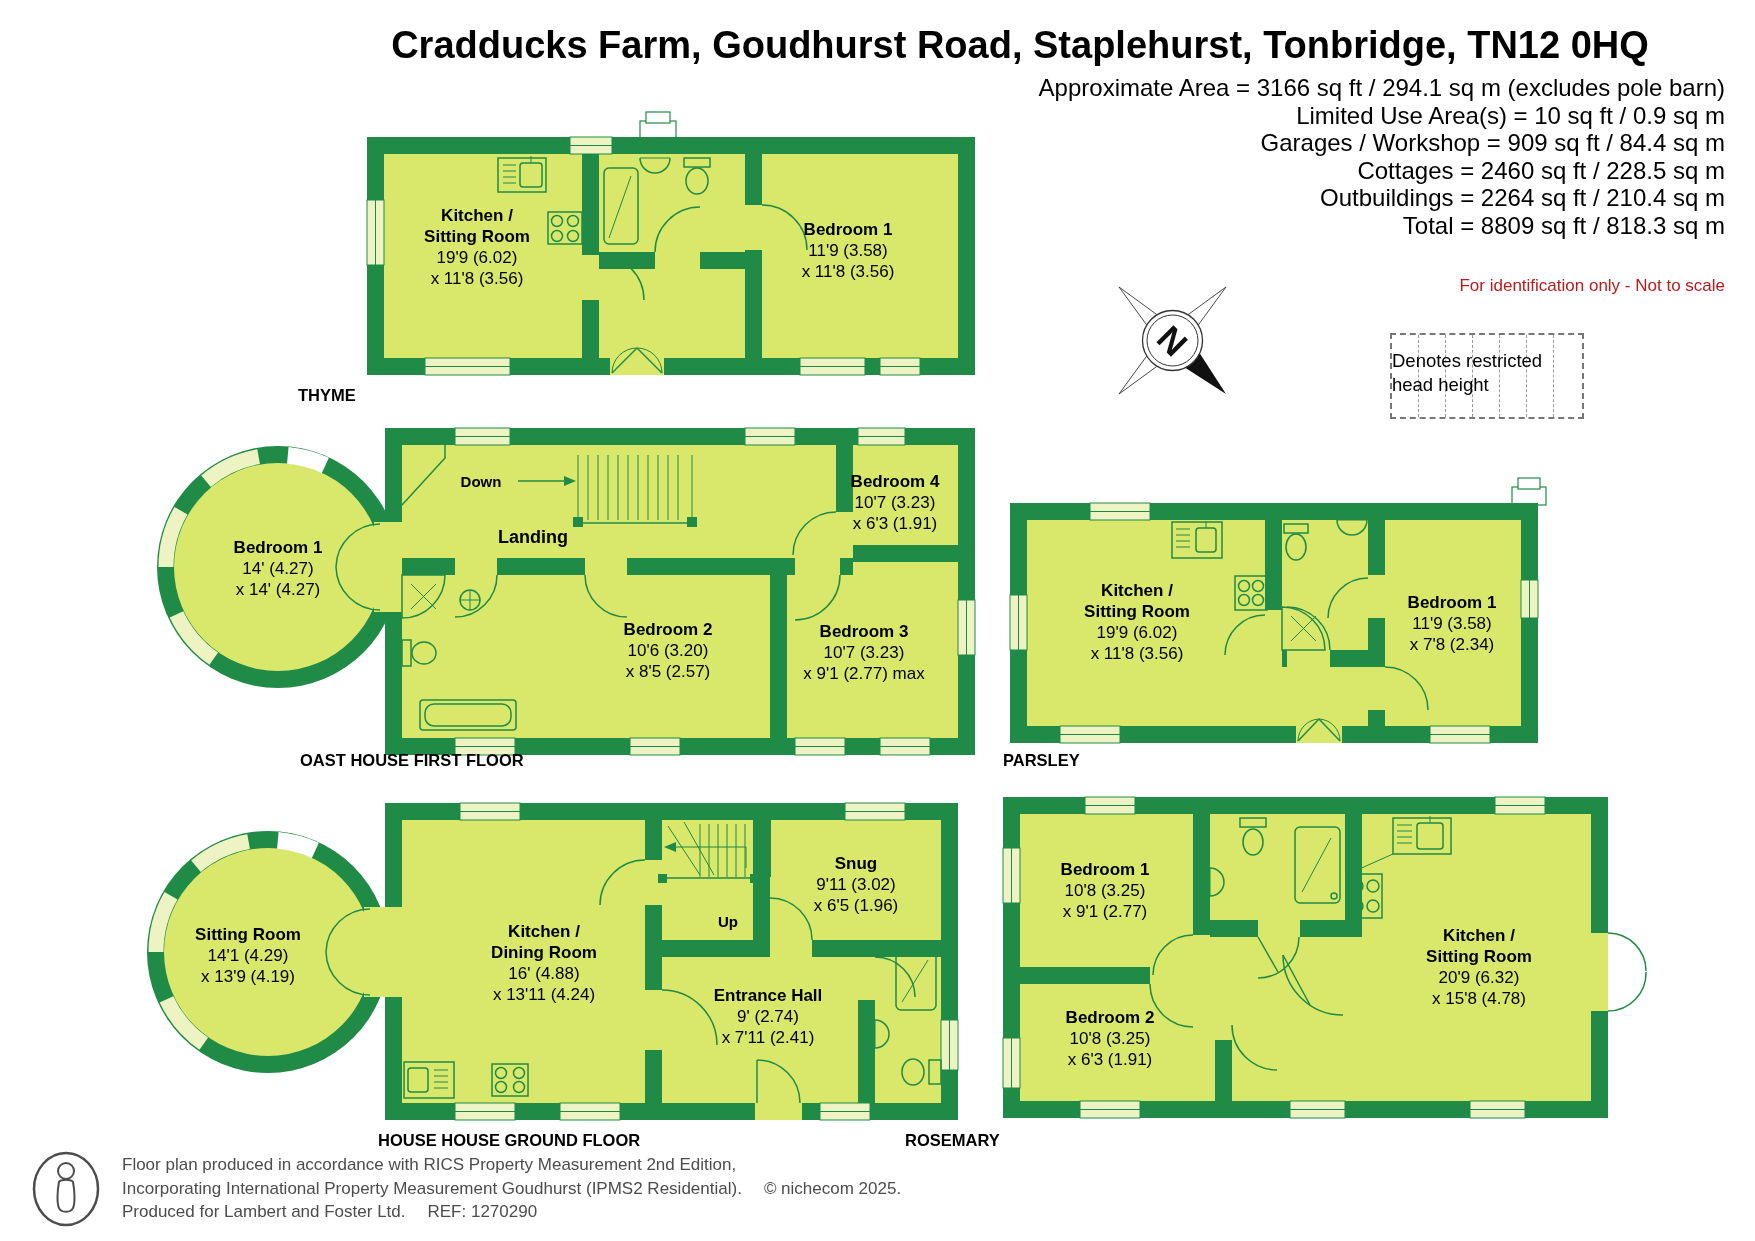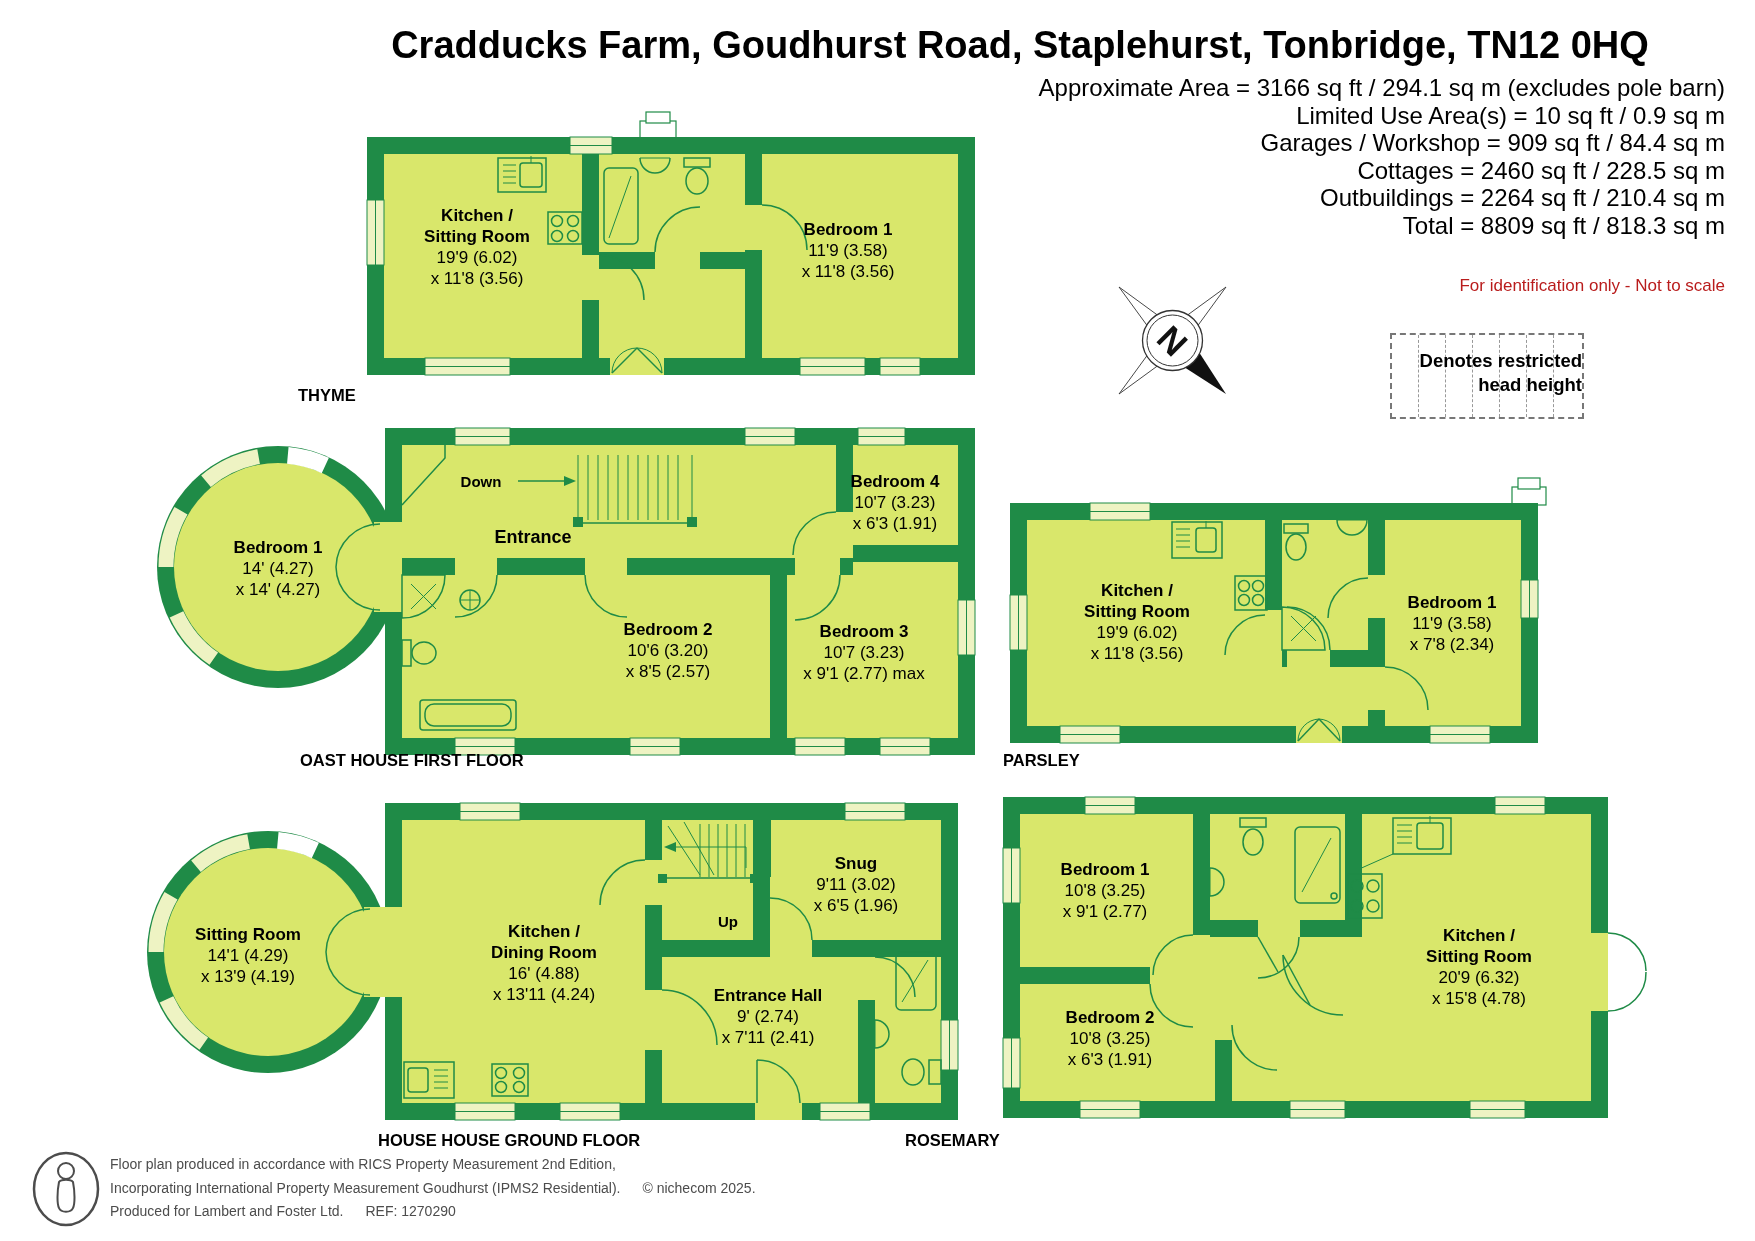--- a/index.html
+++ b/index.html
@@ -27,23 +27,23 @@
   .plan-name{position:absolute;font-size:16.5px;font-weight:bold;white-space:nowrap;}
   .room-label{position:absolute;transform:translate(-50%,-50%);text-align:center;
               font-size:17px;line-height:21px;white-space:nowrap;}
   .room-label .rn{display:block;font-weight:bold;}
   .room-label .rd{display:block;}
   .annot{position:absolute;transform:translate(-50%,-50%);font-size:15px;font-weight:bold;white-space:nowrap;}
   .annot.big{font-size:18px;}
   .legend{position:absolute;left:1390px;top:333px;width:194px;height:86px;
           border:2px dashed #777;box-sizing:border-box;}
   .legend .vline{position:absolute;top:0;bottom:0;width:0;border-left:1.5px dashed #999;}
-  .legend .ltext{position:absolute;left:0;right:0;top:14px;text-align:right;
-                 font-size:18.5px;font-weight:bold;line-height:24px;}
-  .footer-text{position:absolute;left:110px;top:1153px;font-size:14px;line-height:23.5px;
+  .legend .ltext{position:absolute;left:0;right:0;top:14px;text-align:left;
+                 font-size:18.5px;font-weight:normal;line-height:24px;}
+  .footer-text{position:absolute;left:122px;top:1153px;font-size:17px;line-height:23.5px;
                color:var(--footer_text);}
   .footer-text .frow{display:block;}
   .footer-text .sp{margin-left:22px;}
 </style>
 </head>
 <body>
 
 <div id="canvas">
 
   <svg width="1755" height="1241" viewBox="0 0 1755 1241">
@@ -452,21 +452,21 @@
     <span class="rn">Bedroom 1</span>
     <span class="rd">11'9 (3.58)</span>
     <span class="rd">x 11'8 (3.56)</span>
   </div>
 
   <div class="room-label" style="left:278px;top:568px;">
     <span class="rn">Bedroom 1</span>
     <span class="rd">14' (4.27)</span>
     <span class="rd">x 14' (4.27)</span>
   </div>
-  <div class="annot big" style="left:533px;top:537px;">Entrance</div>
+  <div class="annot big" style="left:533px;top:537px;">Landing</div>
   <div class="annot" style="left:481px;top:481px;">Down</div>
   <div class="room-label" style="left:895px;top:502px;">
     <span class="rn">Bedroom 4</span>
     <span class="rd">10'7 (3.23)</span>
     <span class="rd">x 6'3 (1.91)</span>
   </div>
   <div class="room-label" style="left:668px;top:650px;">
     <span class="rn">Bedroom 2</span>
     <span class="rd">10'6 (3.20)</span>
     <span class="rd">x 8'5 (2.57)</span>

